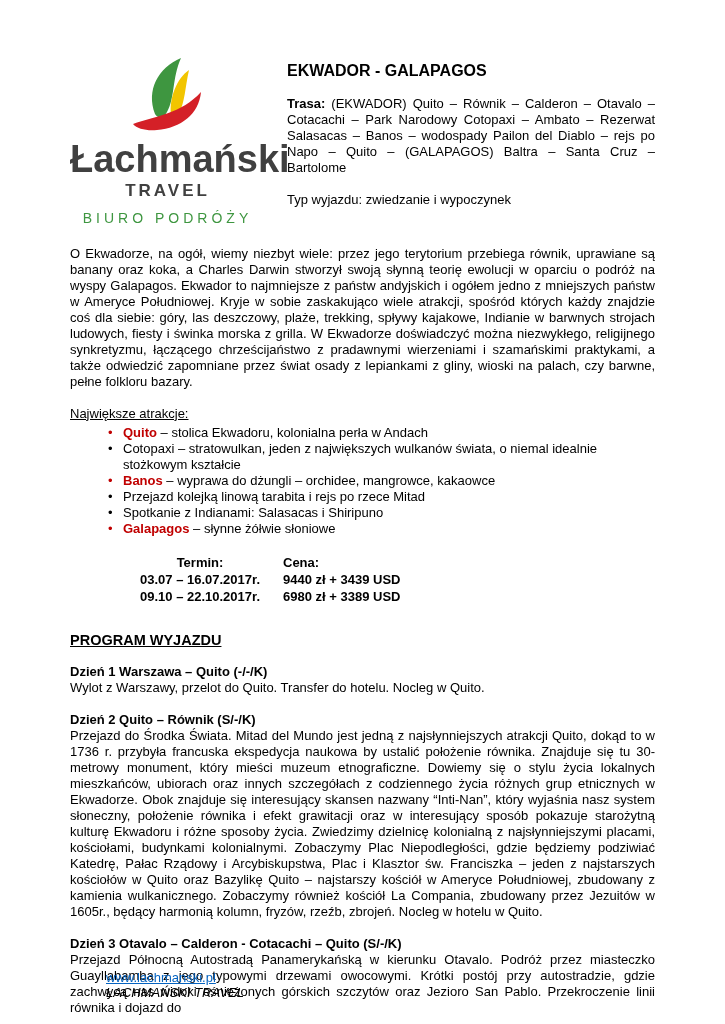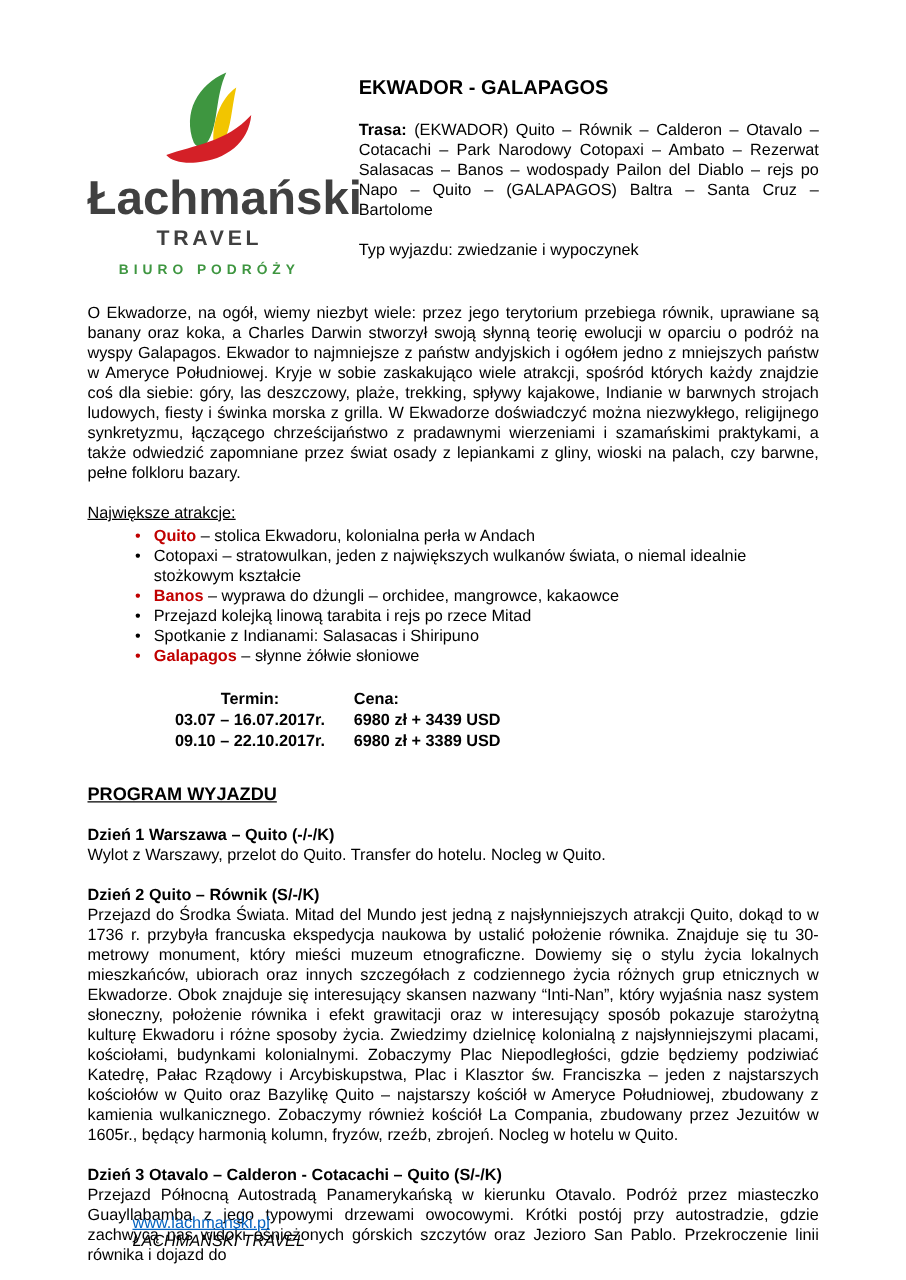--- a/index.html
+++ b/index.html
@@ -12,21 +12,21 @@
     overflow:hidden;
   }
   .page { position:relative; width:725px; height:1024px; padding:52px 70px 0 70px; }
 
   
   .header { display:flex; align-items:flex-start; }
   .logo { width:195px; flex-shrink:0; text-align:center; padding-top:4px; }
   .logo svg { display:block; margin:0 auto 2px auto; }
   .logo-name { font-size:38px; font-weight:bold; color:#404040; line-height:1.05; }
   .logo-travel { font-size:17px; font-weight:bold; color:#404040; letter-spacing:3px; margin-top:1px; }
-  .logo-tagline { font-size:11px; font-weight:bold; color:#3E9640; letter-spacing:4px; margin-top:9px; }
+  .logo-tagline { font-size:14px; font-weight:normal; color:#3E9640; letter-spacing:4px; margin-top:9px; }
 
   .header-text { flex:1; margin-left:22px; padding-top:10px; }
   .doc-title { font-size:16px; font-weight:bold; margin-bottom:16px; }
   .route { font-size:13px; line-height:16px; text-align:justify; }
   .route b { font-weight:bold; }
   .trip-type { font-size:13px; line-height:16px; margin-top:16px; }
 
   
   .intro { margin-top:20px; font-size:13px; line-height:16px; text-align:justify; }
 
@@ -95,21 +95,21 @@
     <li class="red-b"><span class="hl">Galapagos</span><span> – słynne żółwie słoniowe</span></li>
   </ul>
 
   <div class="pricing">
     <div class="price-row">
       <span class="col1">Termin:</span>
       <span>Cena:</span>
     </div>
     <div class="price-row">
       <span class="col1">03.07 – 16.07.2017r.</span>
-      <span>6980 zł + 3439 USD</span>
+      <span>9440 zł + 3439 USD</span>
     </div>
     <div class="price-row">
       <span class="col1">09.10 – 22.10.2017r.</span>
       <span>6980 zł + 3389 USD</span>
     </div>
   </div>
 
   <div class="program-heading"><span>PROGRAM WYJAZDU</span></div>
 
   <div class="day">

